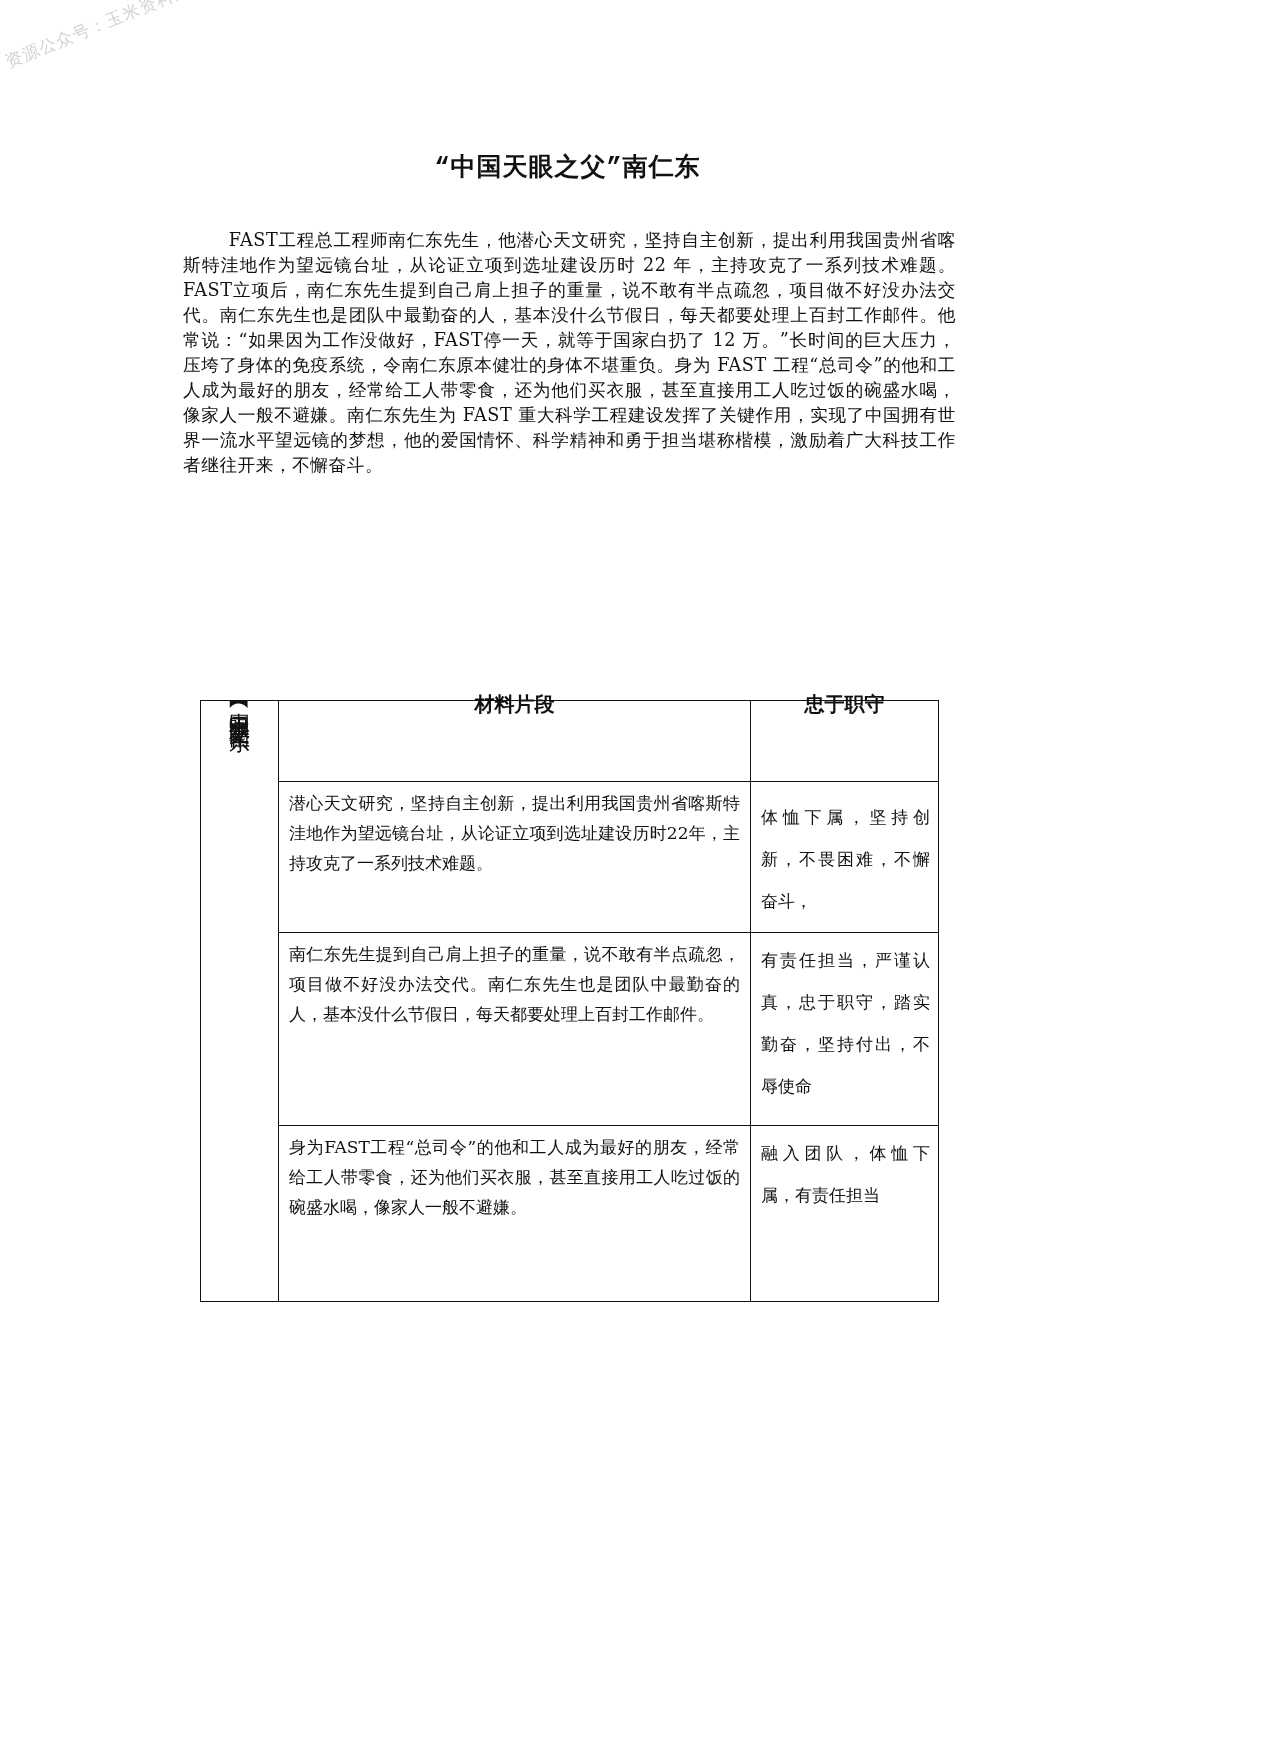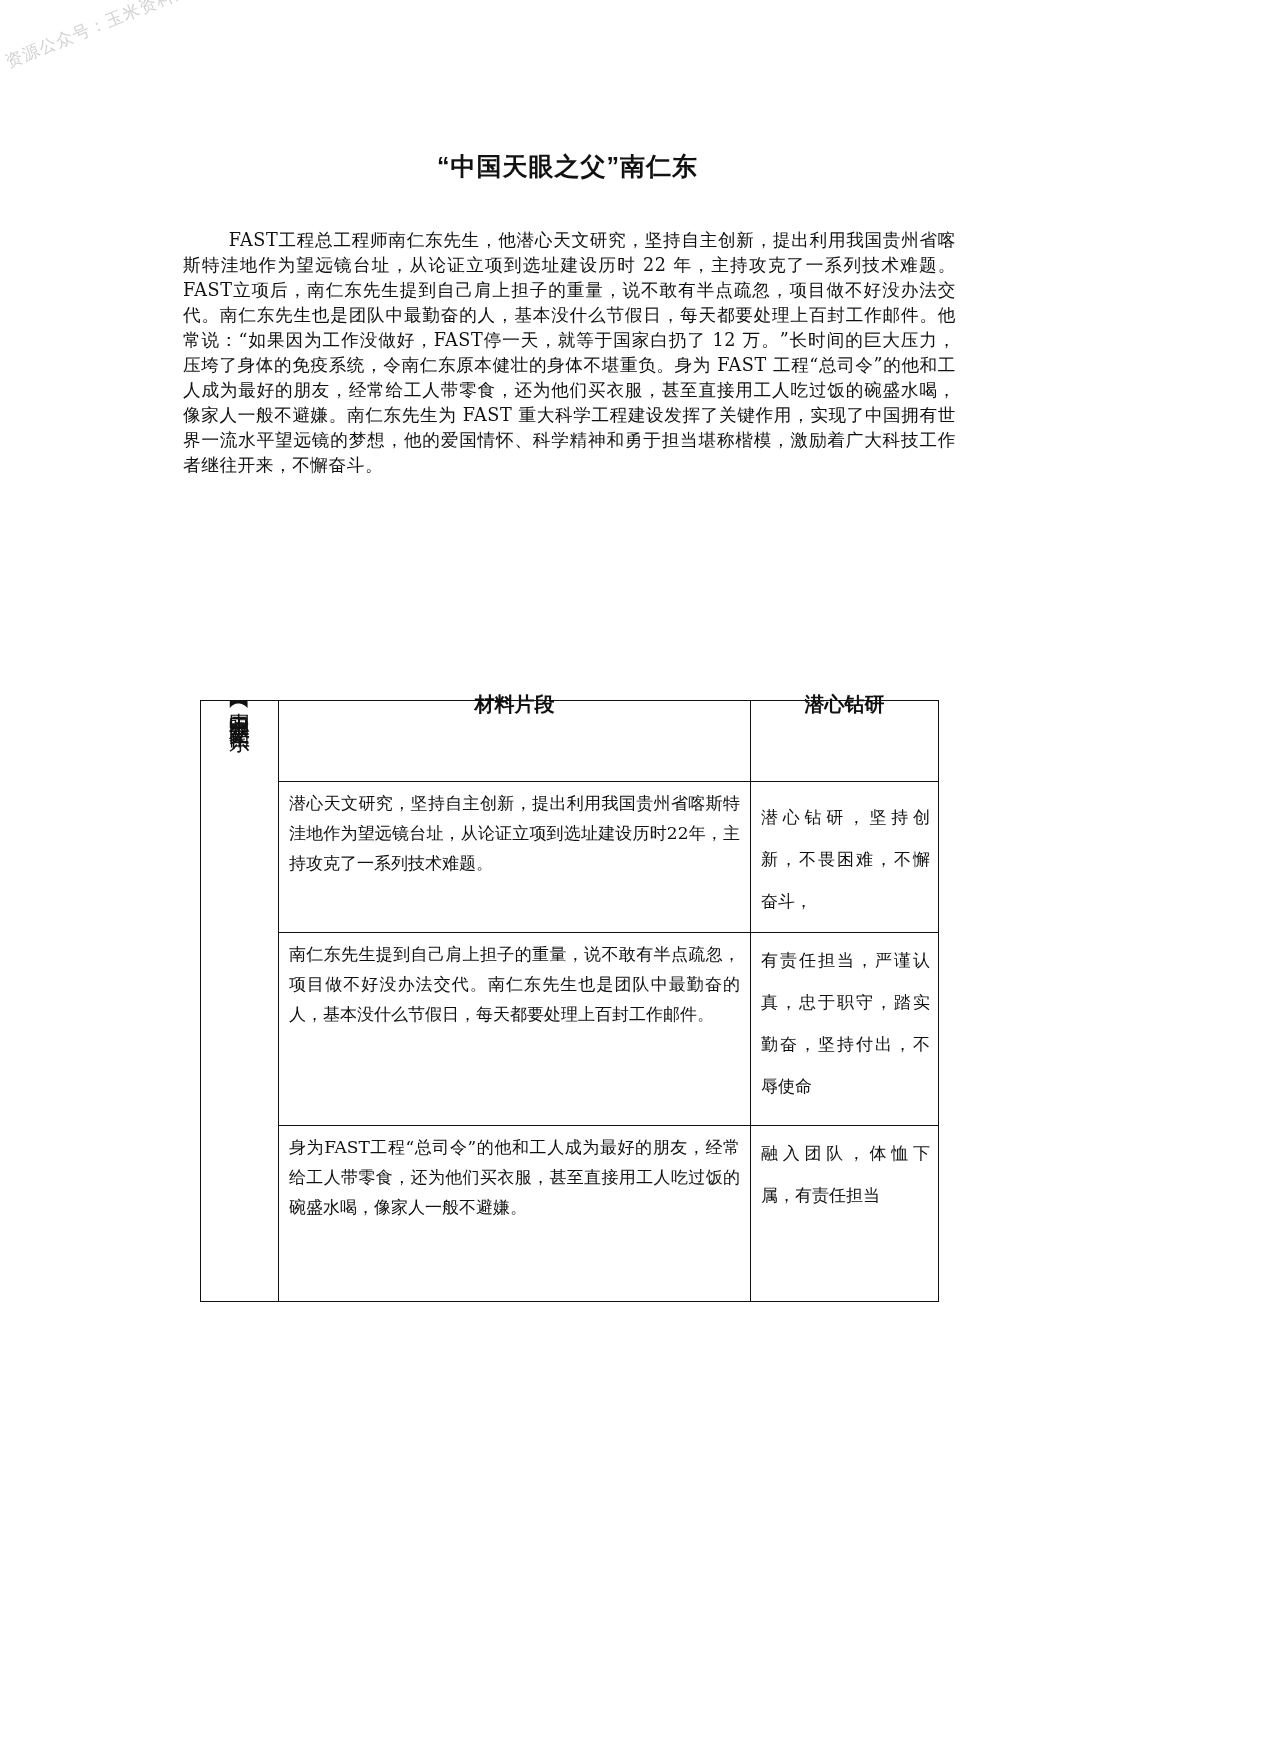--- a/index.html
+++ b/index.html
@@ -2,21 +2,21 @@
 <html><head>
 <meta charset="utf-8">
 <style>
   html, body { margin:0; padding:0; background:#ffffff; }
   body { width:1275px; height:1756px; position:relative; overflow:hidden;
          font-family:"DejaVu Serif","Liberation Serif",serif; color:#111; }
   .watermark { position:absolute; left:2px; top:52px; font-size:17px; color:#d2d2d2;
                transform:rotate(-22deg); transform-origin:left top; letter-spacing:1px;
                font-family:"DejaVu Sans",sans-serif; white-space:nowrap; }
   .title { position:absolute; left:0; width:1135px; top:150px; text-align:center;
-           font-size:25px; font-weight:bold; font-family:Liberation Sans, sans-serif; letter-spacing:1px; }
+           font-size:25px; font-weight:bold; font-family:Liberation Mono, monospace; letter-spacing:1px; }
   .body-text { position:absolute; left:183px; top:228px; width:773px; font-size:17.6px;
                line-height:25px; text-align:justify; text-indent:2.6em; letter-spacing:0.6px; }
   table.summary { position:absolute; left:200px; top:700px; width:738px; height:598px;
                   border-collapse:collapse; table-layout:fixed; }
   table.summary td, table.summary th { border:1.5px solid #111; vertical-align:top; padding:0; }
   .col-a { width:78px; }
   .col-b { width:472px; }
   .col-c { width:188px; }
   th.hdr { height:80px; vertical-align:middle; text-align:center; font-size:20px; font-weight:bold;
            font-family:Liberation Serif, serif; }
@@ -44,28 +44,28 @@
     <col class="col-a">
       <col class="col-b">
       <col class="col-c">
   </colgroup>
   <tbody>
       <tr>
     <td class="side" rowspan="4">
       <span class="vertical">【中国天眼之父】南仁东</span>
     </td>
     <th class="hdr"><span>材料片段</span></th>
-    <th class="hdr"><span>潜心钻研</span></th>
+    <th class="hdr"><span>忠于职守</span></th>
   </tr>
   <tr class="r1">
     <td>
           <div class="cell-text">潜心天文研究，坚持自主创新，提出利用我国贵州省喀斯特洼地作为望远镜台址，从论证立项到选址建设历时22年，主持攻克了一系列技术难题。</div>
         </td>
     <td>
-          <div class="cell-text right">潜心钻研，坚持创新，不畏困难，不懈奋斗，</div>
+          <div class="cell-text right">体恤下属，坚持创新，不畏困难，不懈奋斗，</div>
         </td>
   </tr>
   <tr class="r2">
     <td>
           <div class="cell-text">南仁东先生提到自己肩上担子的重量，说不敢有半点疏忽，项目做不好没办法交代。南仁东先生也是团队中最勤奋的人，基本没什么节假日，每天都要处理上百封工作邮件。</div>
         </td>
     <td>
           <div class="cell-text right" style="padding-top:6px">有责任担当，严谨认真，忠于职守，踏实勤奋，坚持付出，不辱使命</div>
         </td>
   </tr>

